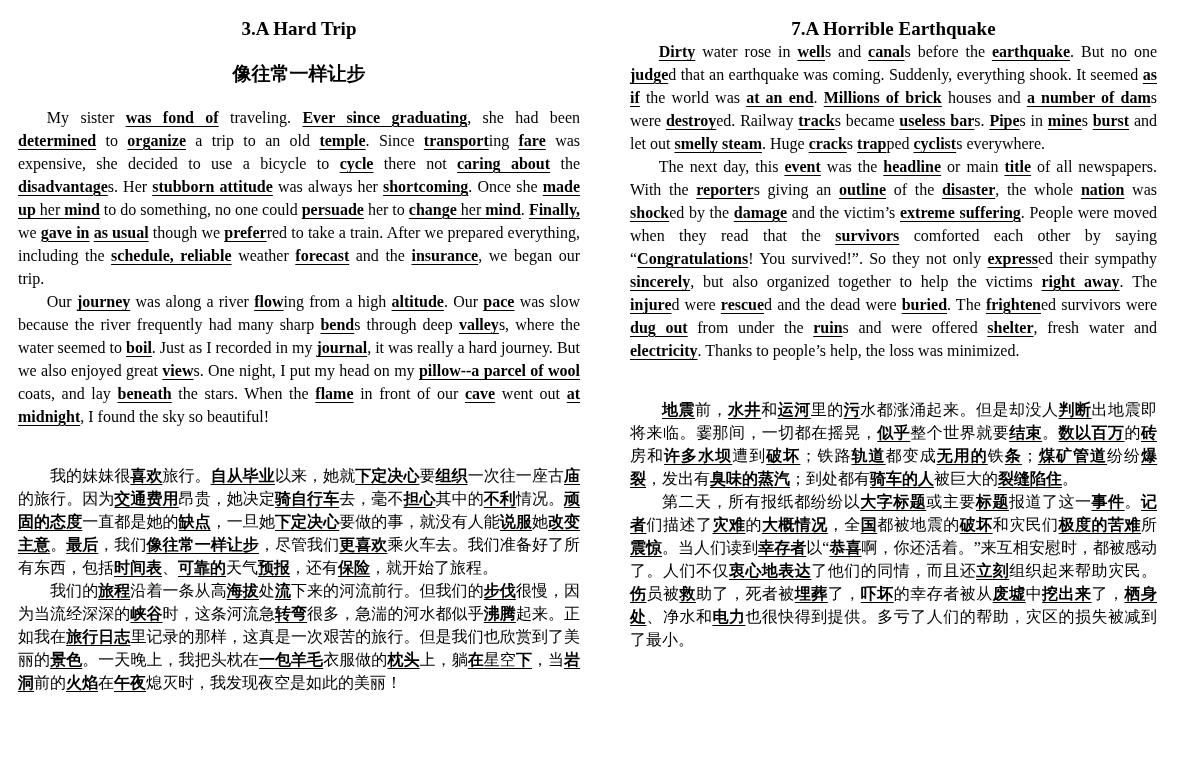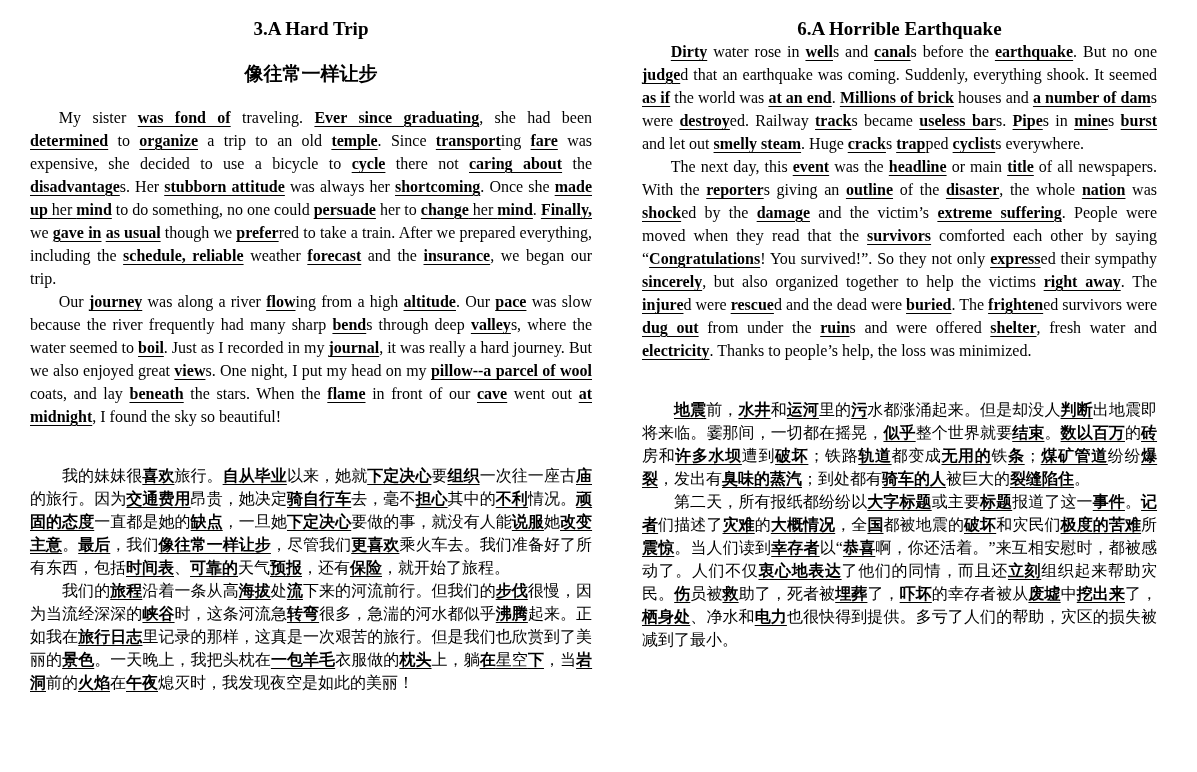--- a/index.html
+++ b/index.html
@@ -2,21 +2,21 @@
 <html><head>
 <meta charset="utf-8">
 <style>
   * { margin: 0; padding: 0; box-sizing: border-box; }
   html, body { background: #ffffff; }
   body {
     width: 1197px; height: 772px; overflow: hidden;
     font-family: "Liberation Serif", "DejaVu Serif", serif;
     color: #000;
   }
-  .page { display: flex; padding: 12px 40px 8px 30px; gap: 50px; justify-content: space-between; }
+  .page { display: flex; padding: 12px 40px 8px 18px; gap: 50px; justify-content: space-between; }
   .column { min-width: 0; }
   .col-left  { flex: 0 0 562px; }
   .col-right { flex: 1 1 auto; }
   .title-en {
     font-size: 19px; font-weight: bold; text-align: center;
     margin-top: 6px;
   }
   .title-zh {
     font-size: 19px; font-weight: bold; text-align: center;
     margin-top: 21px; margin-bottom: 19px;
@@ -39,21 +39,21 @@
     <div class="title-en">3.A Hard Trip</div>
     <div class="title-zh">像往常一样让步</div>
     <div class="body">
         <p class="para en">My sister <span class="kw">was fond of</span> traveling. <span class="kw">Ever since graduating</span>, she had been <span class="kw">determined</span> to <span class="kw">organize</span> a trip to an old <span class="kw">temple</span>. Since <span class="kw">transport</span>ing <span class="kw">fare</span> was expensive, she decided to use a bicycle to <span class="kw">cycle</span> there not <span class="kw">caring about</span> the <span class="kw">disadvantage</span>s. Her <span class="kw">stubborn attitude</span> was always her <span class="kw">shortcoming</span>. Once she <span class="kw">made up</span><span class="ul"> her </span><span class="kw">mind</span> to do something, no one could <span class="kw">persuade</span> her to <span class="kw">change</span><span class="ul"> her </span><span class="kw">mind</span>. <span class="kw">Finally,</span> we <span class="kw">gave in</span> <span class="kw">as usual</span> though we <span class="kw">prefer</span>red to take a train. After we prepared everything, including the <span class="kw">schedule, reliable</span> weather <span class="kw">forecast</span> and the <span class="kw">insurance</span>, we began our trip.</p>
         <p class="para en">Our <span class="kw">journey</span> was along a river <span class="kw">flow</span>ing from a high <span class="kw">altitude</span>. Our <span class="kw">pace</span> was slow because the river frequently had many sharp <span class="kw">bend</span>s through deep <span class="kw">valley</span>s, where the water seemed to <span class="kw">boil</span>. Just as I recorded in my <span class="kw">journal</span>, it was really a hard journey. But we also enjoyed great <span class="kw">view</span>s. One night, I put my head on my <span class="kw">pillow--a parcel of wool</span> coats, and lay <span class="kw">beneath</span> the stars. When the <span class="kw">flame</span> in front of our <span class="kw">cave</span> went out <span class="kw">at midnight</span>, I found the sky so beautiful!</p>
         <p class="para zh gap">我的妹妹很<span class="kw">喜欢</span>旅行。<span class="kw">自从毕业</span>以来，她就<span class="kw">下定决心</span>要<span class="kw">组织</span>一次往一座古<span class="kw">庙</span>的旅行。因为<span class="kw">交通费用</span>昂贵，她决定<span class="kw">骑自行车</span>去，毫不<span class="kw">担心</span>其中的<span class="kw">不利</span>情况。<span class="kw">顽固的态度</span>一直都是她的<span class="kw">缺点</span>，一旦她<span class="kw">下定决心</span>要做的事，就没有人能<span class="kw">说服</span>她<span class="kw">改变主意</span>。<span class="kw">最后</span>，我们<span class="kw">像往常一样让步</span>，尽管我们<span class="kw">更喜欢</span>乘火车去。我们准备好了所有东西，包括<span class="kw">时间表</span>、<span class="kw">可靠的</span>天气<span class="kw">预报</span>，还有<span class="kw">保险</span>，就开始了旅程。</p>
         <p class="para zh">我们的<span class="kw">旅程</span>沿着一条从高<span class="kw">海拔</span>处<span class="kw">流</span>下来的河流前行。但我们的<span class="kw">步伐</span>很慢，因为当流经深深的<span class="kw">峡谷</span>时，这条河流急<span class="kw">转弯</span>很多，急湍的河水都似乎<span class="kw">沸腾</span>起来。正如我在<span class="kw">旅行日志</span>里记录的那样，这真是一次艰苦的旅行。但是我们也欣赏到了美丽的<span class="kw">景色</span>。一天晚上，我把头枕在<span class="kw">一包羊毛</span>衣服做的<span class="kw">枕头</span>上，躺<span class="kw">在</span><span class="ul">星空</span><span class="kw">下</span>，当<span class="kw">岩洞</span>前的<span class="kw">火焰</span>在<span class="kw">午夜</span>熄灭时，我发现夜空是如此的美丽！</p>
       </div>
   </div>
   <div class="column col-right">
-    <div class="title-en">6.A Horrible Earthquake</div>
+    <div class="title-en">7.A Horrible Earthquake</div>
     <div class="body">
         <p class="para en"><span class="kw">Dirty</span> water rose in <span class="kw">well</span>s and <span class="kw">canal</span>s before the <span class="kw">earthquake</span>. But no one <span class="kw">judge</span>d that an earthquake was coming. Suddenly, everything shook. It seemed <span class="kw">as if</span> the world was <span class="kw">at an end</span>. <span class="kw">Millions of brick</span> houses and <span class="kw">a number of dam</span>s were <span class="kw">destroy</span>ed. Railway <span class="kw">track</span>s became <span class="kw">useless bar</span>s. <span class="kw">Pipe</span>s in <span class="kw">mine</span>s <span class="kw">burst</span> and let out <span class="kw">smelly steam</span>. Huge <span class="kw">crack</span>s <span class="kw">trap</span>ped <span class="kw">cyclist</span>s everywhere.</p>
         <p class="para en">The next day, this <span class="kw">event</span> was the <span class="kw">headline</span> or main <span class="kw">title</span> of all newspapers. With the <span class="kw">reporter</span>s giving an <span class="kw">outline</span> of the <span class="kw">disaster</span>, the whole <span class="kw">nation</span> was <span class="kw">shock</span>ed by the <span class="kw">damage</span> and the victim’s <span class="kw">extreme suffering</span>. People were moved when they read that the <span class="kw">survivors</span> comforted each other by saying “<span class="kw">Congratulations</span>! You survived!”. So they not only <span class="kw">express</span>ed their sympathy <span class="kw">sincerely</span>, but also organized together to help the victims <span class="kw">right away</span>. The <span class="kw">injure</span>d were <span class="kw">rescue</span>d and the dead were <span class="kw">buried</span>. The <span class="kw">frighten</span>ed survivors were <span class="kw">dug out</span> from under the <span class="kw">ruin</span>s and were offered <span class="kw">shelter</span>, fresh water and <span class="kw">electricity</span>. Thanks to people’s help, the loss was minimized.</p>
         <p class="para zh gap"><span class="kw">地震</span>前，<span class="kw">水井</span>和<span class="kw">运河</span>里的<span class="kw">污</span>水都涨涌起来。但是却没人<span class="kw">判断</span>出地震即将来临。霎那间，一切都在摇晃，<span class="kw">似乎</span>整个世界就要<span class="kw">结束</span>。<span class="kw">数以百万</span>的<span class="kw">砖</span>房和<span class="kw">许多水坝</span>遭到<span class="kw">破坏</span>；铁路<span class="kw">轨道</span>都变成<span class="kw">无用的</span>铁<span class="kw">条</span>；<span class="kw">煤矿管道</span>纷纷<span class="kw">爆裂</span>，发出有<span class="kw">臭味的蒸汽</span>；到处都有<span class="kw">骑车的人</span>被巨大的<span class="kw">裂缝陷住</span>。</p>
         <p class="para zh">第二天，所有报纸都纷纷以<span class="kw">大字标题</span>或主要<span class="kw">标题</span>报道了这一<span class="kw">事件</span>。<span class="kw">记者</span>们描述了<span class="kw">灾难</span>的<span class="kw">大概情况</span>，全<span class="kw">国</span>都被地震的<span class="kw">破坏</span>和灾民们<span class="kw">极度的苦难</span>所<span class="kw">震惊</span>。当人们读到<span class="kw">幸存者</span>以“<span class="kw">恭喜</span>啊，你还活着。”来互相安慰时，都被感动了。人们不仅<span class="kw">衷心地表达</span>了他们的同情，而且还<span class="kw">立刻</span>组织起来帮助灾民。<span class="kw">伤</span>员被<span class="kw">救</span>助了，死者被<span class="kw">埋葬</span>了，<span class="kw">吓坏</span>的幸存者被从<span class="kw">废墟</span>中<span class="kw">挖出来</span>了，<span class="kw">栖身处</span>、净水和<span class="kw">电力</span>也很快得到提供。多亏了人们的帮助，灾区的损失被减到了最小。</p>
       </div>
   </div>
 </div>
 
 </body></html>

